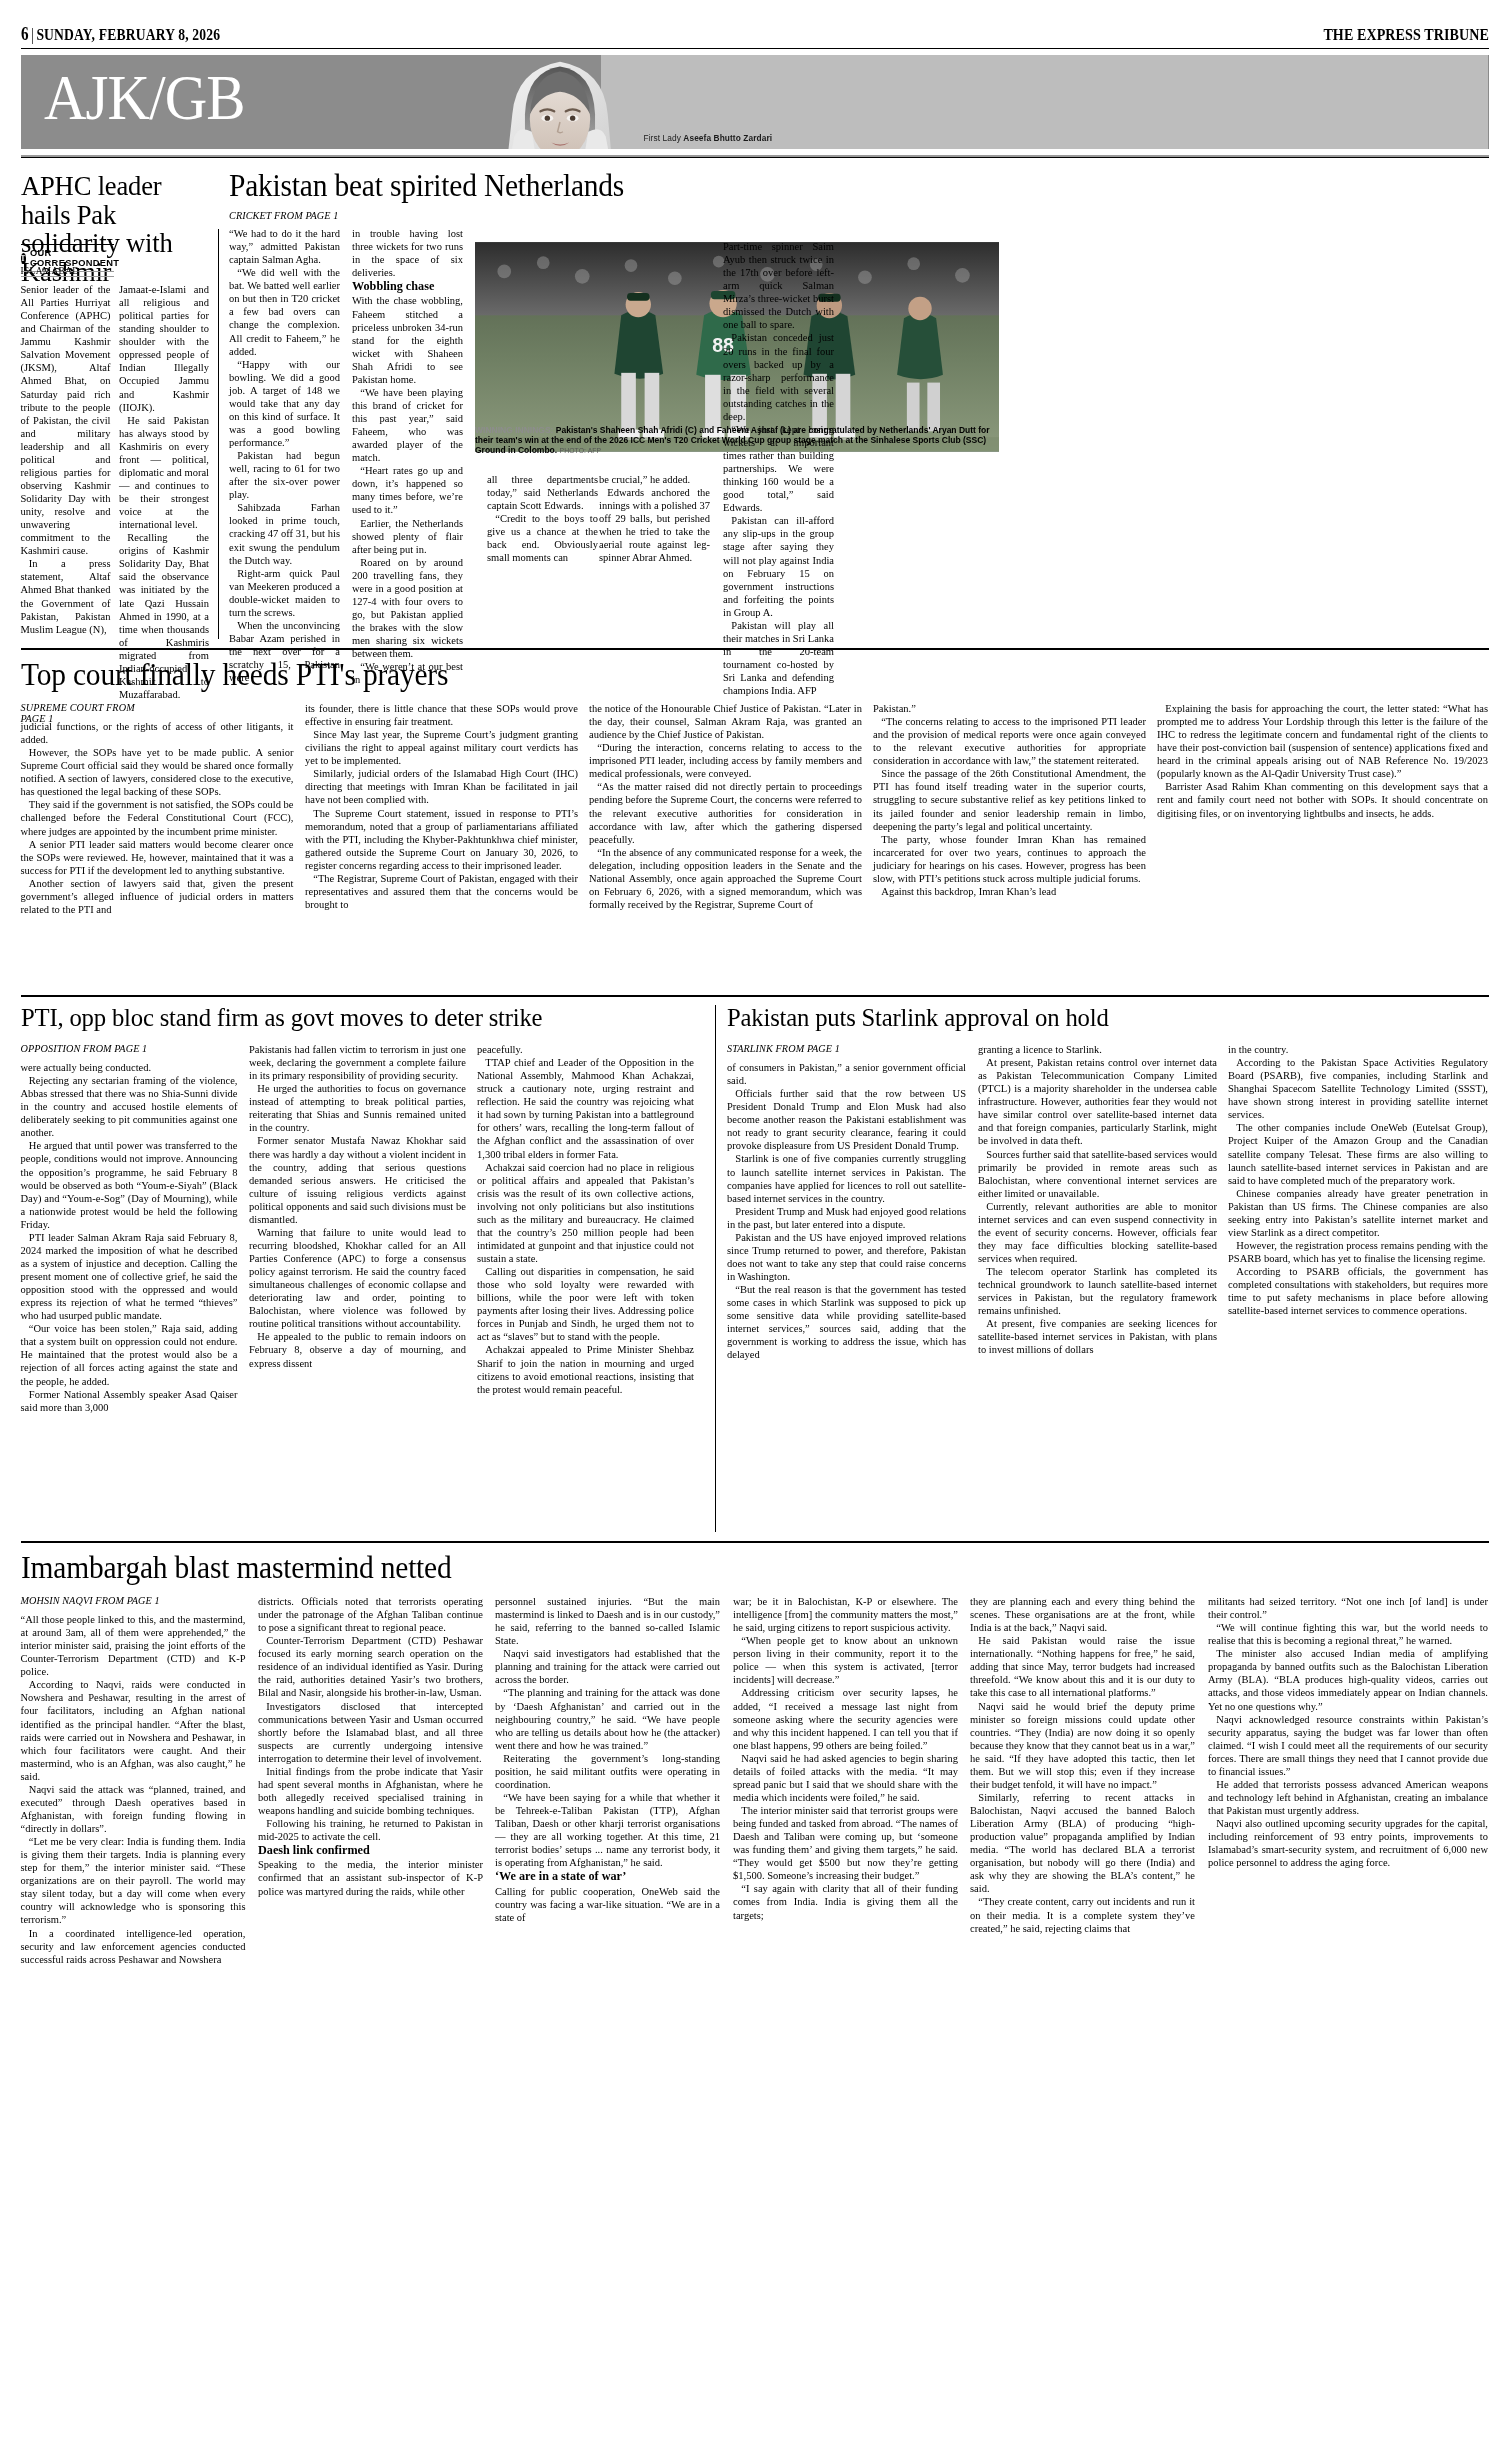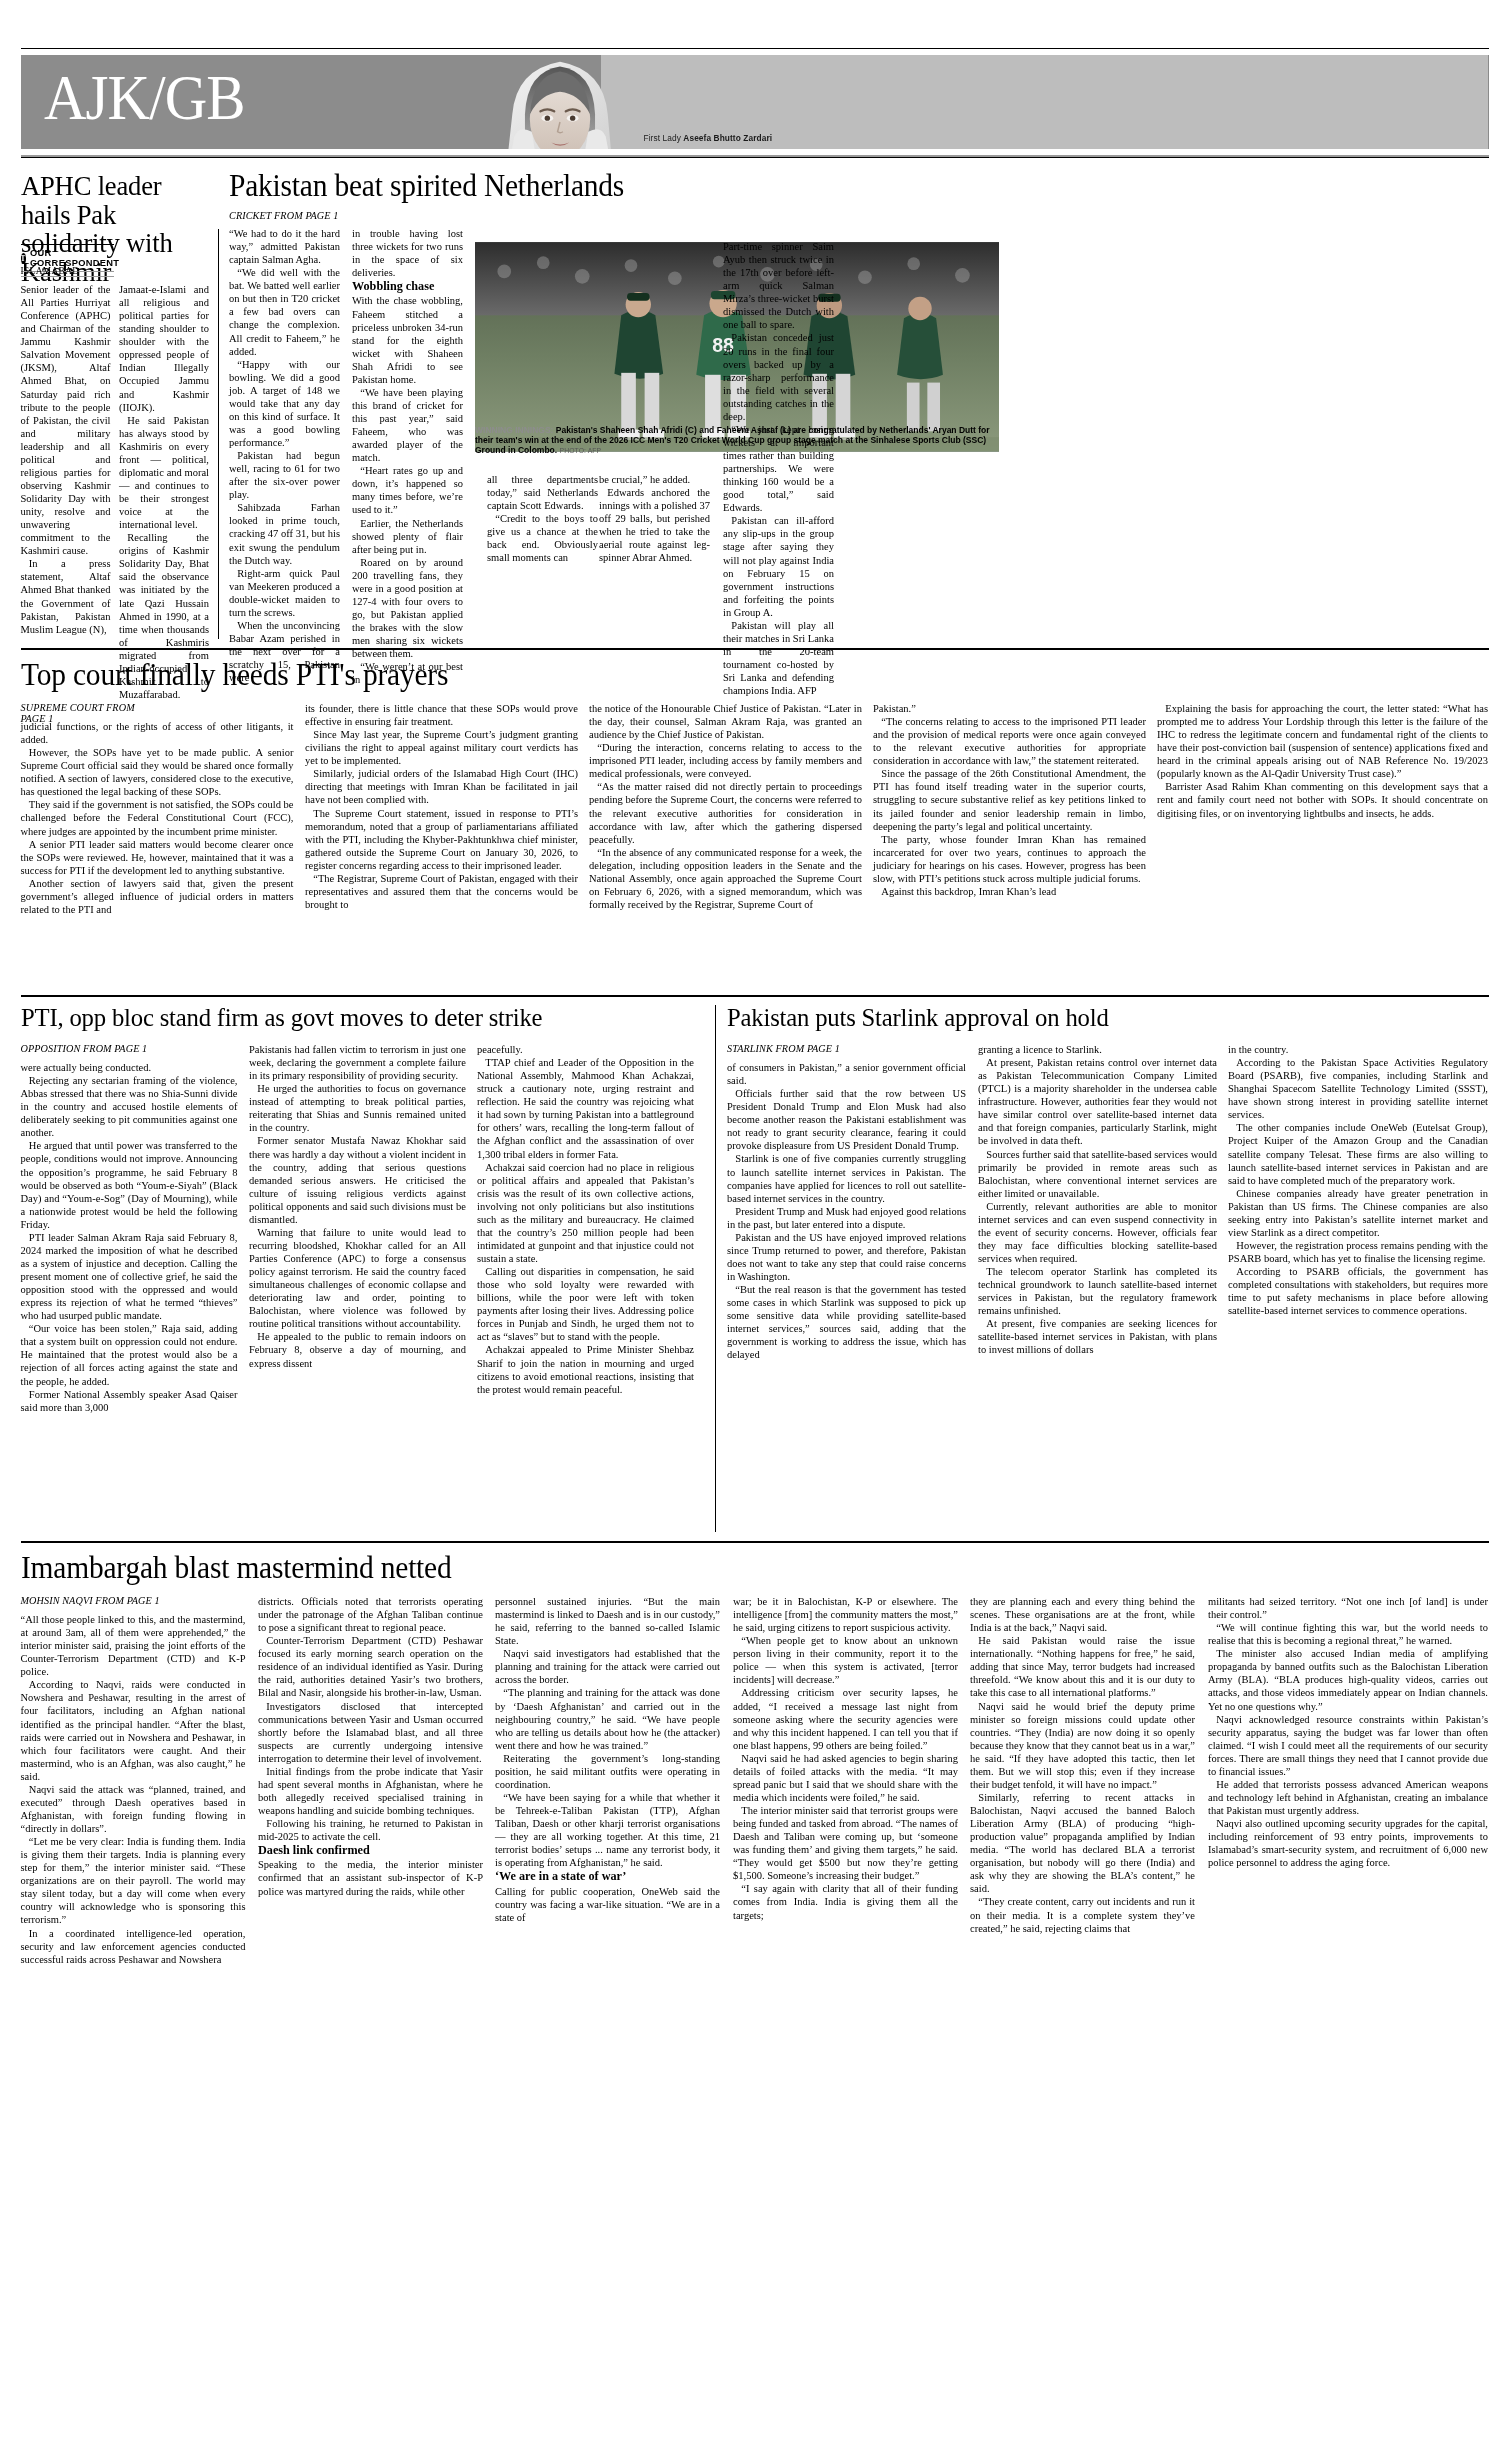--- a/index.html
+++ b/index.html
@@ -123,20 +123,26 @@
     font-weight:700;color:#000;
   }
   .caption .lead{color:#8d8d8d;}
   .caption .credit{font-weight:400;font-size:6.8px;color:#555;letter-spacing:0.1px;}
 </style>
 </head>
 <body>
 
 <div class="page">
 
+  <div class="masthead">
+    <div class="folio">
+      <span class="num">6</span><span class="bar">|</span><span>SUNDAY, FEBRUARY 8, 2026</span>
+    </div>
+    <div class="brand">THE EXPRESS TRIBUNE</div>
+  </div>
   <div class="rule-top"></div>
 
   <div class="hero">
     <div class="hero-left"></div>
     <div class="hero-quoteband"></div>
 
     <div class="section-word">AJK/GB</div>
 
     <div class="portrait">
       <svg width="146" height="127" viewBox="0 0 300 260" aria-hidden="true">

